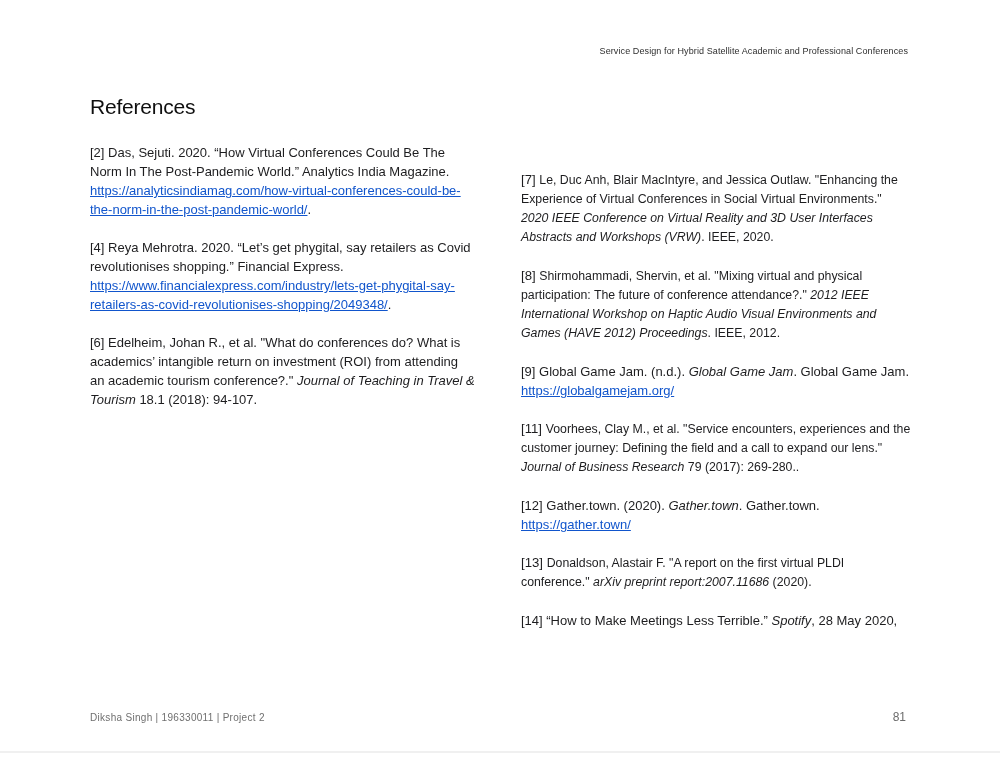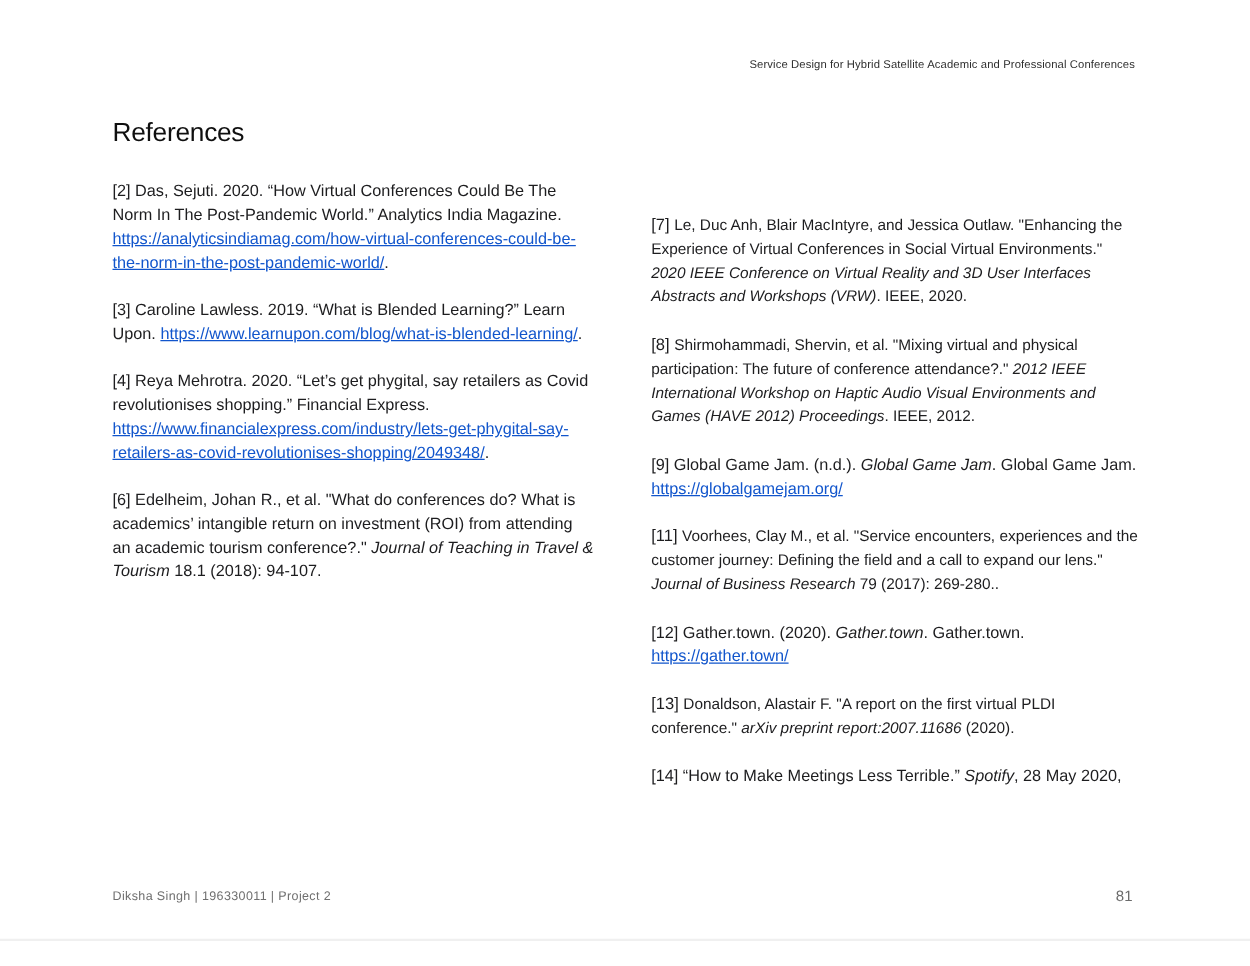--- a/index.html
+++ b/index.html
@@ -76,21 +76,20 @@
 </head>
 <body>
 
 <div class="page">
   <div class="running-header">Service Design for Hybrid Satellite Academic and Professional Conferences</div>
 
   <h1 class="page-title">References</h1>
 
   <div class="col col-left" id="col-left">
       <p class="reference"><span>[2] Das, Sejuti. 2020. “How Virtual Conferences Could Be The Norm In The Post-Pandemic World.” Analytics India Magazine. </span><a class="link" href="#">https://analyticsindiamag.com/how-virtual-conferences-could-be-the-norm-in-the-post-pandemic-world/</a><span>.</span></p>
-      <p class="reference"><span>[3] Caroline Lawless. 2019. “What is Blended Learning?” Learn Upon. </span><a class="link" href="#">https://www.learnupon.com/blog/what-is-blended-learning/</a><span>.</span></p>
       <p class="reference"><span>[4] Reya Mehrotra. 2020. “Let’s get phygital, say retailers as Covid revolutionises shopping.” Financial Express. </span><a class="link" href="#">https://www.financialexpress.com/industry/lets-get-phygital-say-retailers-as-covid-revolutionises-shopping/2049348/</a><span>.</span></p>
       <p class="reference"><span>[6] Edelheim, Johan R., et al. "What do conferences do? What is academics’ intangible return on investment (ROI) from attending an academic tourism conference?." </span><span class="italic">Journal of Teaching in Travel &amp; Tourism</span><span> 18.1 (2018): 94-107.</span></p>
     </div>
 
   <div class="col col-right" id="col-right">
       <p class="reference alt"><span class="num">[7] </span><span>Le, Duc Anh, Blair MacIntyre, and Jessica Outlaw. "Enhancing the Experience of Virtual Conferences in Social Virtual Environments." </span><span class="italic">2020 IEEE Conference on Virtual Reality and 3D User Interfaces Abstracts and Workshops (VRW)</span><span>. IEEE, 2020.</span></p>
       <p class="reference alt"><span class="num">[8] </span><span>Shirmohammadi, Shervin, et al. "Mixing virtual and physical participation: The future of conference attendance?." </span><span class="italic">2012 IEEE International Workshop on Haptic Audio Visual Environments and Games (HAVE 2012) Proceedings</span><span>. IEEE, 2012.</span></p>
       <p class="reference"><span>[9] Global Game Jam. (n.d.). </span><span class="italic">Global Game Jam</span><span>. Global Game Jam. </span><a class="link" href="#">https://globalgamejam.org/</a></p>
       <p class="reference alt"><span class="num">[11] </span><span>Voorhees, Clay M., et al. "Service encounters, experiences and the customer journey: Defining the field and a call to expand our lens." </span><span class="italic">Journal of Business Research</span><span> 79 (2017): 269-280..</span></p>
       <p class="reference"><span>[12] Gather.town. (2020). </span><span class="italic">Gather.town</span><span>. Gather.town. </span><a class="link" href="#">https://gather.town/</a></p>

